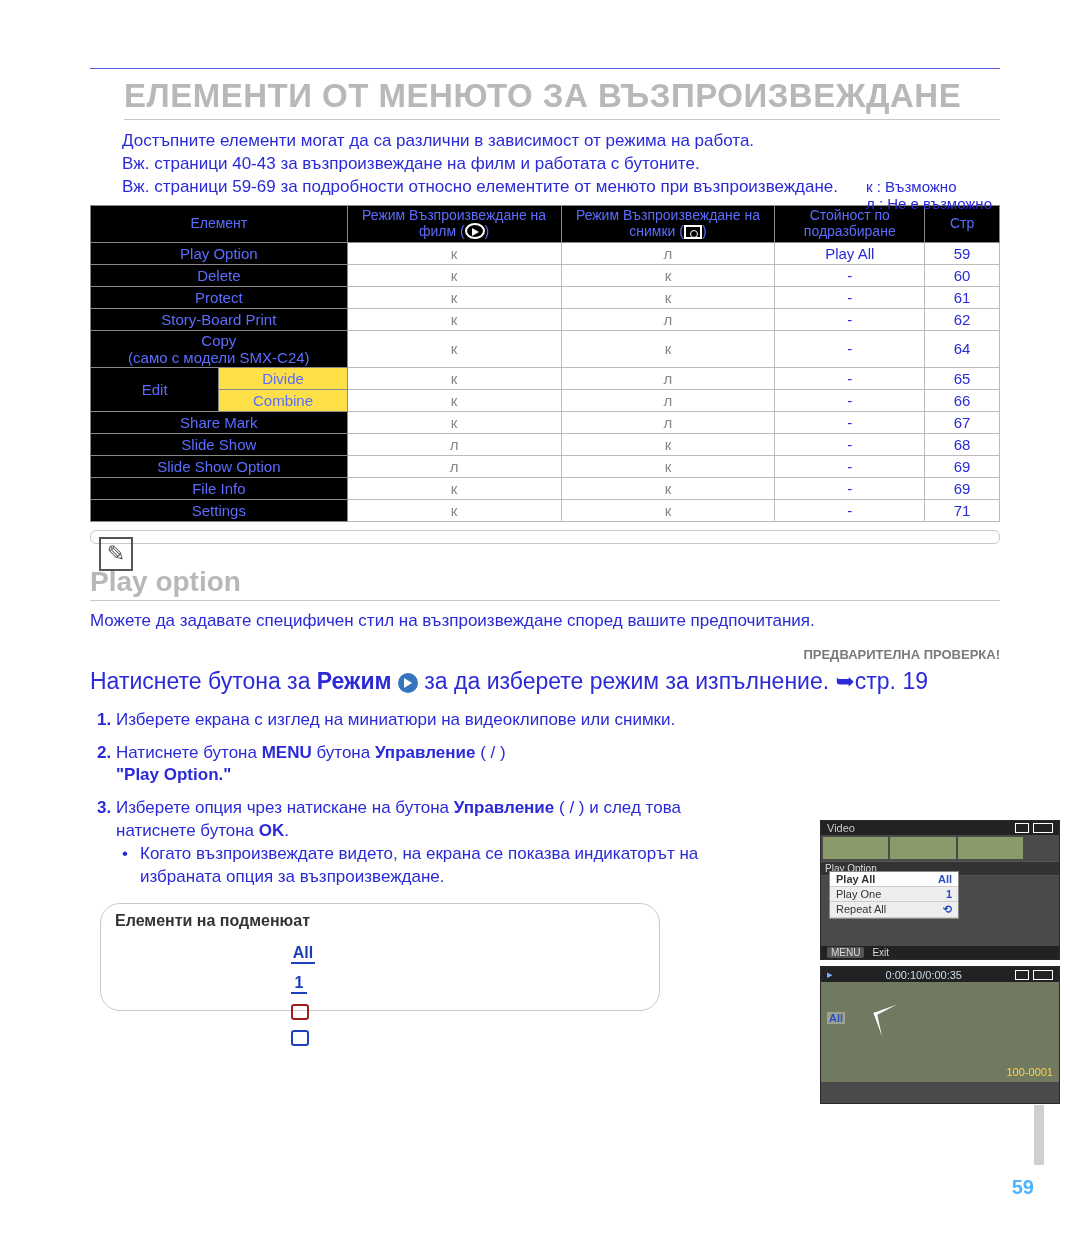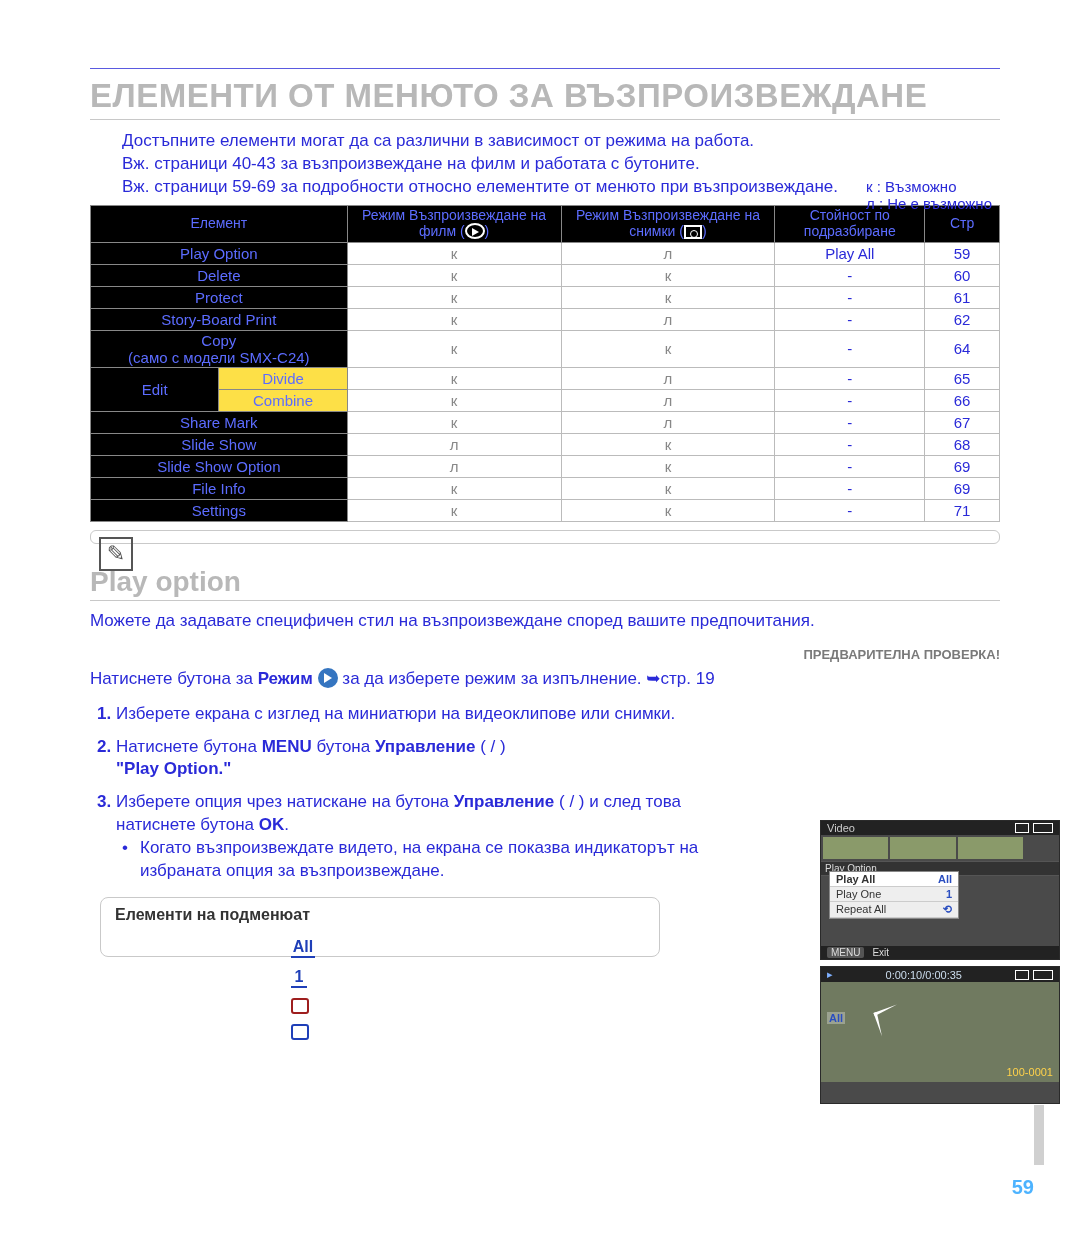--- a/index.html
+++ b/index.html
@@ -14,20 +14,21 @@
   }
   .top-rule { border-top: 1px solid #5a5ae0; margin-bottom: 8px; }
   .page-title {
     font-size: 33px;
     font-weight: 700;
     color: #b8b8b8;
     letter-spacing: 0.5px;
     border-bottom: 1px solid #c8c8c8;
     padding-bottom: 4px;
     margin-bottom: 10px;
+    margin-left: 34px;
   }
   .bullets { font-size: 17px; color: #2a2ad8; line-height: 1.35; margin-bottom: 6px; }
   .bullets li { list-style: none; padding-left: 32px; position: relative; }
   .bullets li::before { content: ""; position: absolute; left: 14px; }
   .legend { position: absolute; right: 88px; top: 178px; font-size: 15px; color: #2a2ad8; }
   table.menu {
     width: 100%;
     border-collapse: collapse;
     font-size: 15px;
     margin-top: 4px;
@@ -78,42 +79,42 @@
   .section-title {
     font-size: 28px;
     font-weight: 700;
     color: #b8b8b8;
     border-bottom: 1px solid #c8c8c8;
     padding-bottom: 2px;
     margin: 22px 0 10px 0;
   }
   .lead { font-size: 17px; color: #2a2ad8; margin-bottom: 16px; }
   .precheck-label { font-size: 13px; font-weight: 700; color: #7a7a7a; margin-bottom: 6px; text-align: right; }
-  .precheck-text { font-size: 17px; color: #2a2ad8; margin-bottom: 14px; }
+  .precheck-text { font-size: 23px; color: #2a2ad8; margin-bottom: 14px; }
   .precheck-text b { font-weight: 700; }
   .mode-dot {
     display:inline-block; width:20px; height:20px;
     border-radius:50%; background:#3575c0;
     vertical-align: -4px;
     position: relative;
   }
   .mode-dot::after{content:"";position:absolute;left:6px;top:5px;width:0;height:0;border-left:8px solid #fff;border-top:5px solid transparent;border-bottom:5px solid transparent;}
   ol.steps { font-size: 17px; color: #2a2ad8; line-height: 1.35; padding-left: 26px; width: 650px;}
   ol.steps > li { margin-bottom: 10px; }
   ol.steps li::marker { font-weight: 700; }
   ol.steps .sub { padding-left: 24px; position:relative; }
   ol.steps .sub::before { content:"•"; position:absolute; left:6px; }
   ol.steps b { font-weight: 700; }
   .submenu-box {
     margin-top: 14px;
     margin-left: 10px;
     width: 560px;
     border: 1px solid #c9c9c9;
-    border-radius: 8px;
-    padding: 8px 14px 32px 14px;
+    border-radius: 20px;
+    padding: 8px 14px 80px 14px;
     position: relative;
   }
   .submenu-title { font-weight: 700; font-size: 16px; color: #333; }
   .submenu-icons { position:absolute; left:190px; top:40px; display:flex; flex-direction:column; gap:10px; }
   .mini-ico { font-size: 16px; font-weight:700; }
   .i-all { color:#1f3fb8; border-bottom:2px solid #1f3fb8; width:24px; text-align:center;}
   .i-one { color:#1f3fb8; border-bottom:2px solid #1f3fb8; width:16px; text-align:center;}
   .i-rep { width:18px;height:16px;border:2px solid #9e1e1e;border-radius:3px;display:inline-block;position:relative;}
   .i-rep2 { width:18px;height:16px;border:2px solid #1f3fb8;border-radius:3px;display:inline-block;position:relative;}
   .screenshots {

